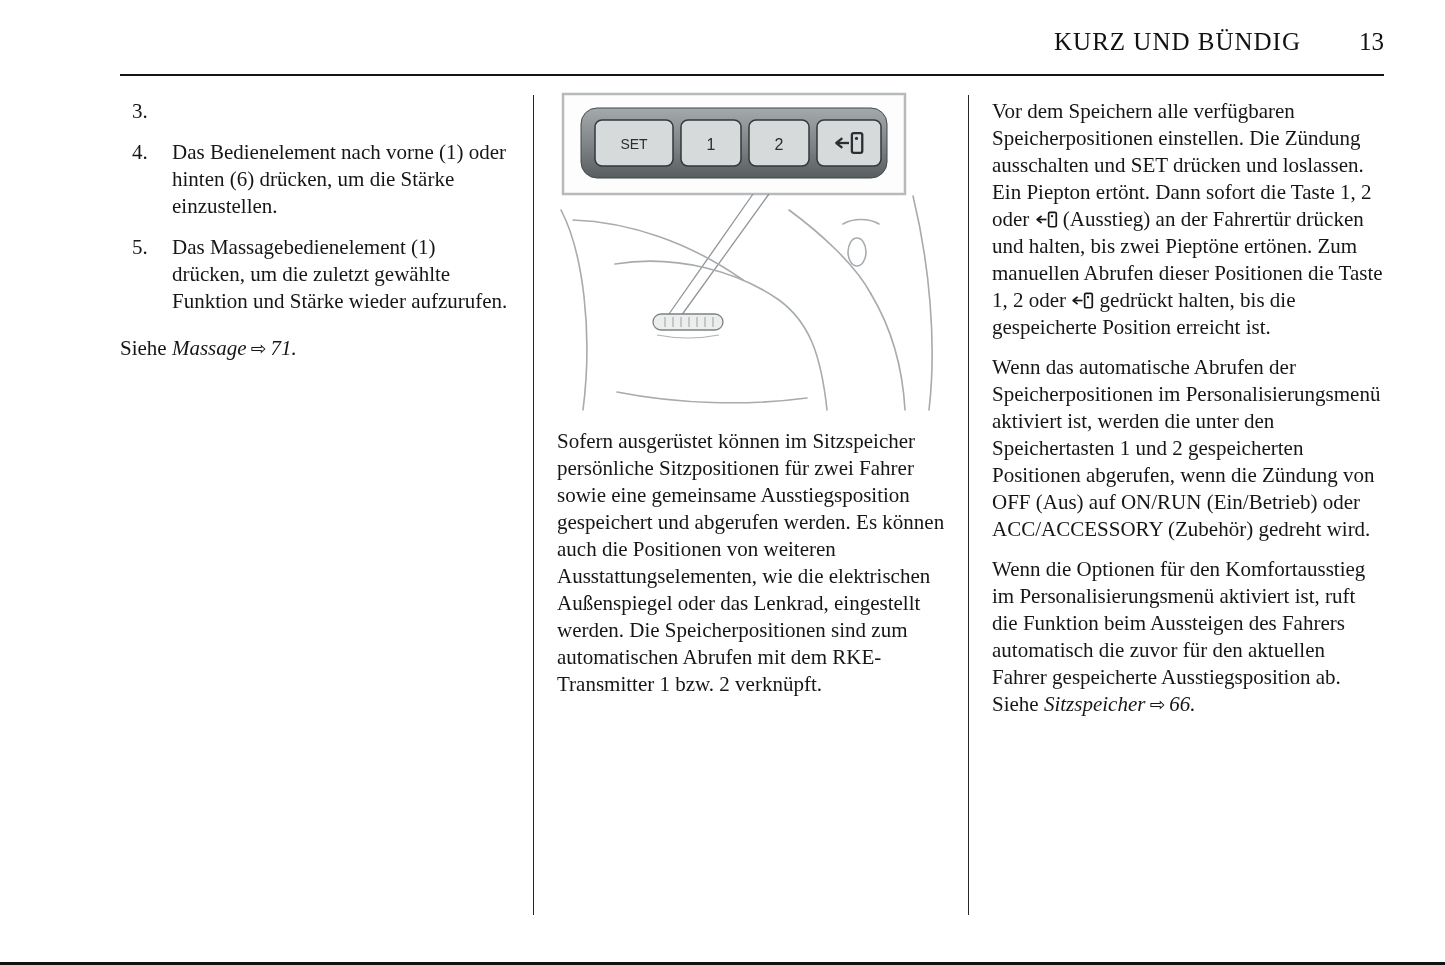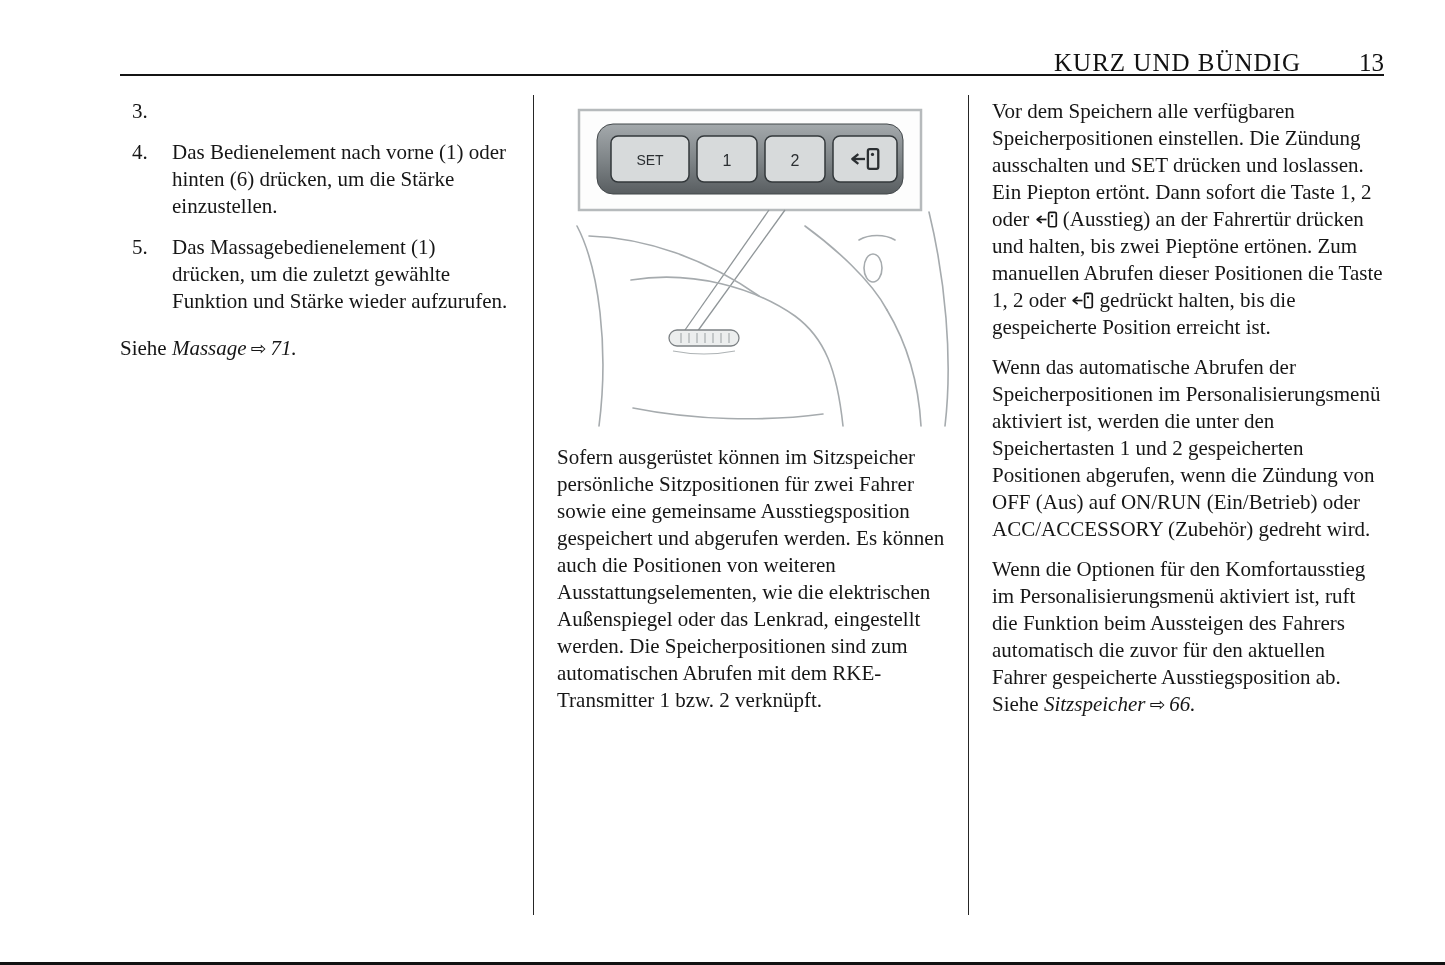--- a/index.html
+++ b/index.html
@@ -9,21 +9,21 @@
     height: 965px;
     background: #ffffff;
     font-family: "Liberation Serif", serif;
     color: #161616;
     overflow: hidden;
   }
 
   
   .header-line {
     position: absolute;
-    top: 49px;
+    top: 28px;
     left: 120px;
     width: 1264px;
     text-align: right;
     font-size: 25px;
     letter-spacing: 1px;
     color: #111;
     white-space: nowrap;
   }
   .page-number { margin-left: 58px; letter-spacing: 0; }
   .header-rule {
@@ -73,21 +73,21 @@
 
   
   .section-heading {
     margin: 0 0 14px 0;
     font-family: "Liberation Sans", sans-serif;
     font-weight: 700;
     font-size: 29px;
     line-height: 34px;
     color: #0f0f0f;
   }
-  figure { margin: 16px; }
+  figure { margin: 0; }
   .figure-art { display: block; width: 390px; height: 320px; }
   figcaption {
     margin-top: 4px;
     text-align: center;
     font-family: "Liberation Sans", sans-serif;
     font-size: 21px;
     line-height: 27px;
     color: #737779;
   }
   .mid-body { margin: 16px 0 16px 0; }

